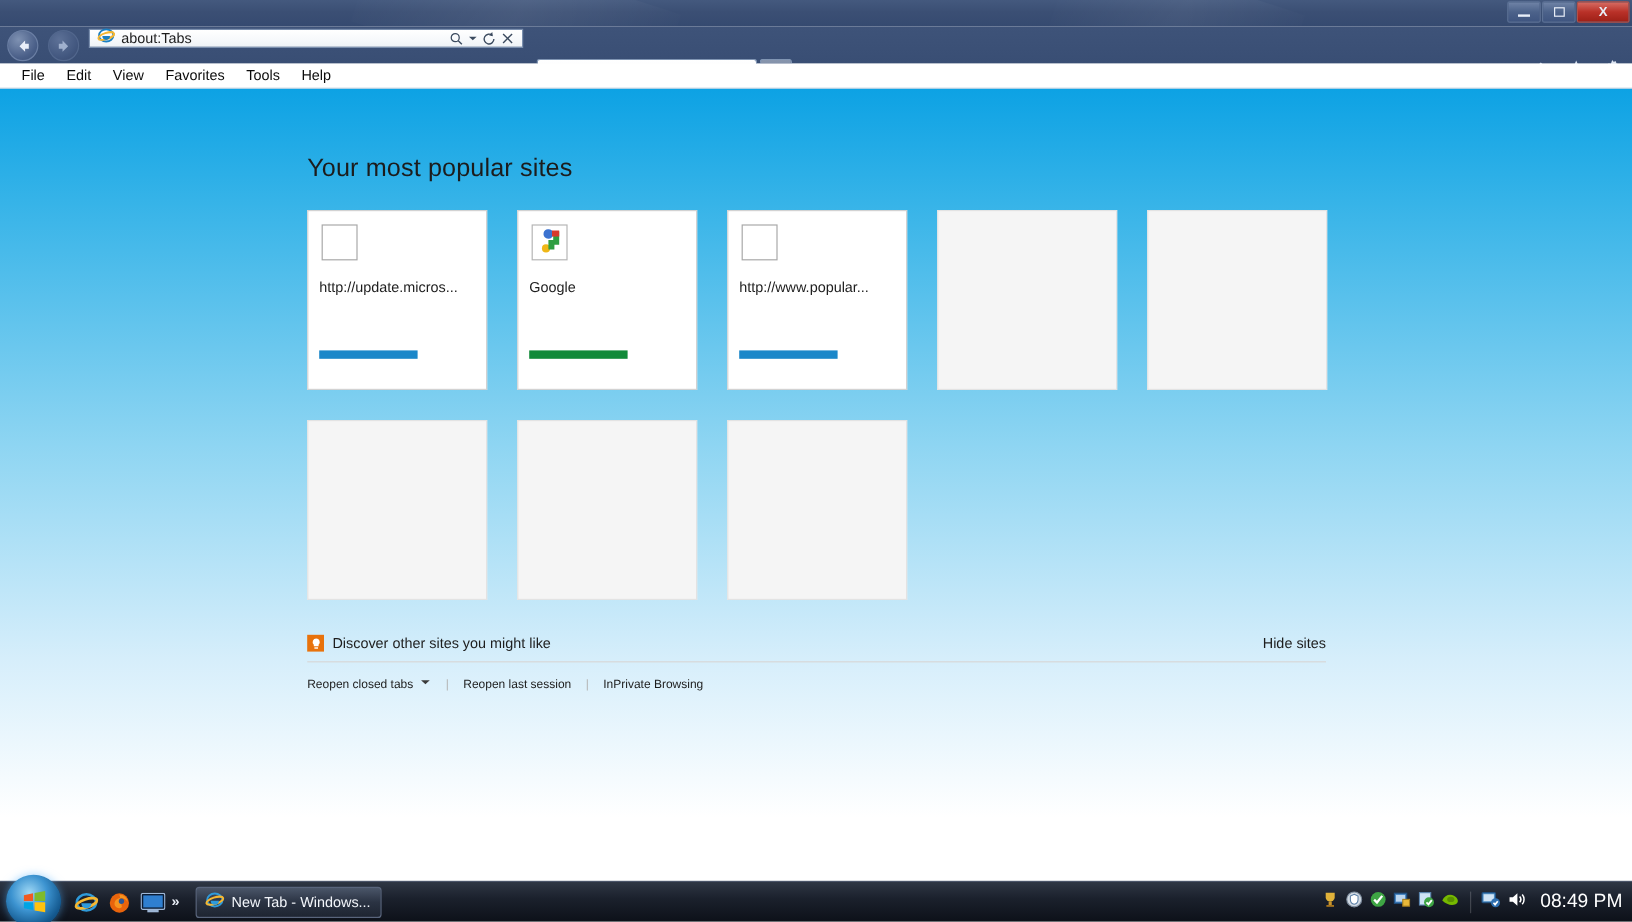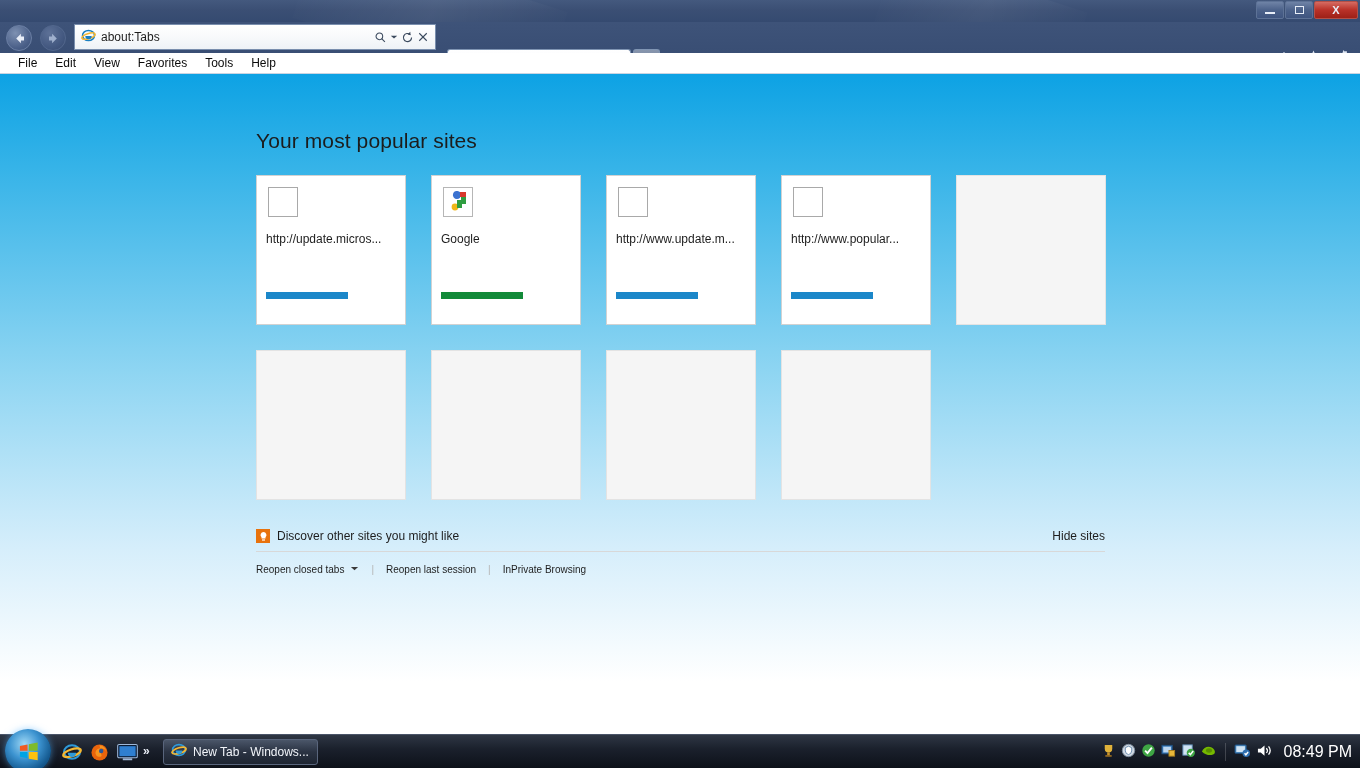--- a/index.html
+++ b/index.html
@@ -65,21 +65,21 @@
     border: 1px solid #6b7fa4;
   }
   .navbtn.fwd {
     left: 40px;
     background: radial-gradient(circle at 35% 30%, #5d7197 0%, #42577f 65%, #38496d 100%);
     border: 1px solid #52678d;
   }
   .navbtn svg { display: block; }
 
   .addrbar {
-    position: absolute; top: 2px; left: 74px; width: 362px; height: 26px;
+    position: absolute; top: 2px; left: 74px; width: 362px; height: 16px;
     background: linear-gradient(180deg, #ffffff 0%, #f7f9fb 55%, #eef2f6 100%);
     border: 1px solid #7a8fae;
     display: flex; align-items: center;
   }
   .addr-favicon { margin: 0 5px 0 6px; flex: 0 0 auto; }
   .addr-text {
     flex: 1 1 auto; font-size: 12px; color: #1d1d1d; line-height: 1;
     white-space: nowrap; overflow: hidden;
   }
   .addr-icons { display: flex; align-items: center; gap: 3px; padding-right: 6px; }
@@ -331,25 +331,20 @@
             <path d="M9 6 a4 4 0 1 1 4 5 a4 4 0 0 1 -4 -5 z" fill="#3b72d0"></path>
             <path d="M16 4 h6 v5 h-6 z" fill="#d8382c"></path>
             <circle cx="11" cy="19" r="3.4" fill="#efb717"></circle>
             <path d="M13 12 h5 v8 h-5 z" fill="#2f9e41"></path>
           </svg>
         </div>
         <div class="tile-label">Google</div>
         <div class="tile-bar" style="background:#128a39;width:82px;"></div>
       </div>
 
-      <div class="tile">
-        <div class="tile-favicon blank"></div>
-        <div class="tile-label">http://www.update.m...</div>
-        <div class="tile-bar" style="background:#1b87c9;width:82px;"></div>
-      </div>
 
       <div class="tile">
         <div class="tile-favicon blank"></div>
         <div class="tile-label">http://www.popular...</div>
         <div class="tile-bar" style="background:#1b87c9;width:82px;"></div>
       </div>
 
       <div class="tile empty"></div>
       <div class="tile empty"></div>
       <div class="tile empty"></div>

